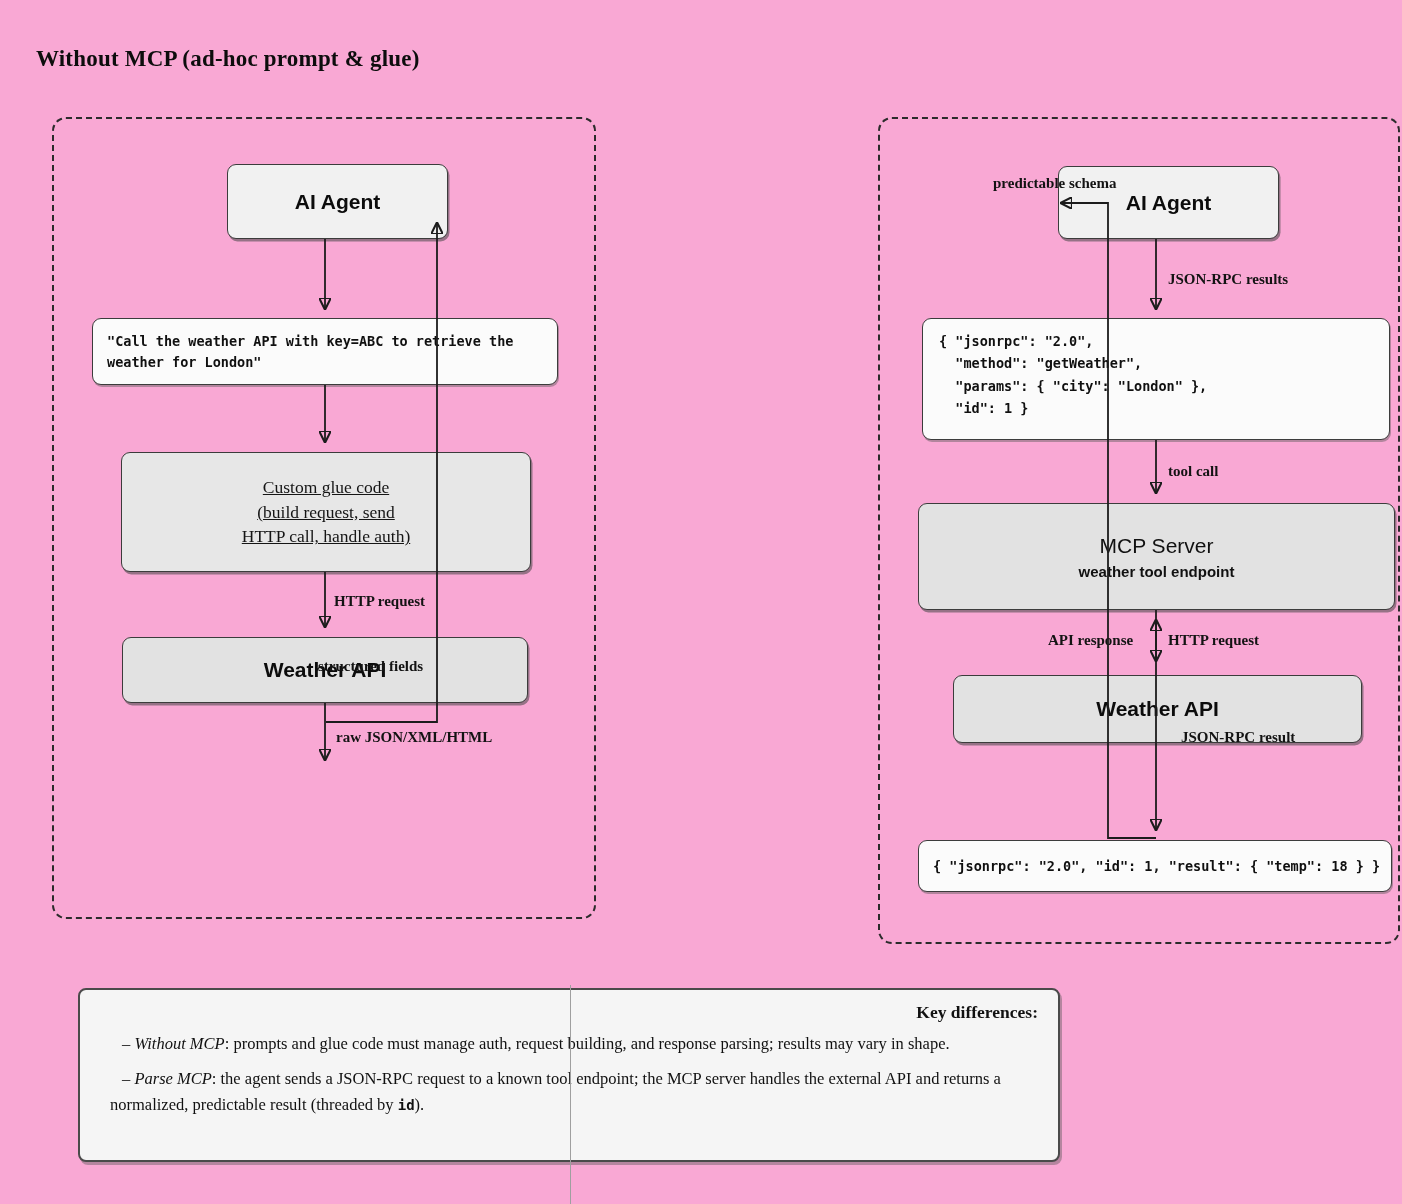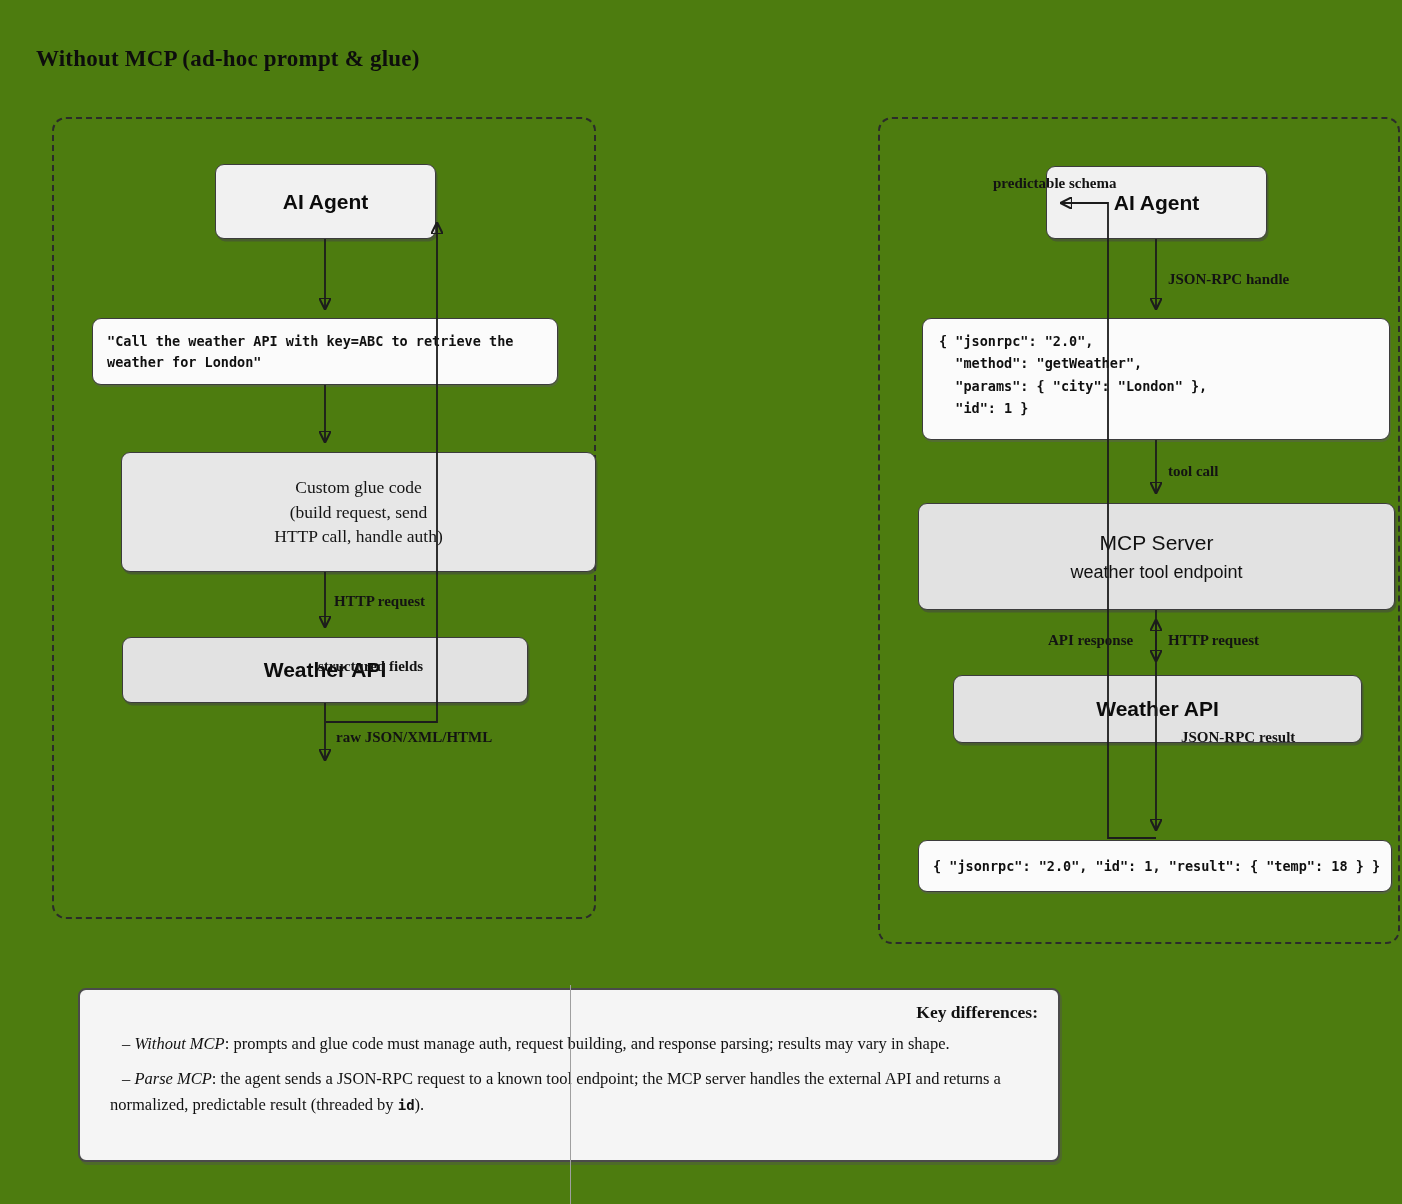--- a/index.html
+++ b/index.html
@@ -1,56 +1,56 @@
 <!DOCTYPE html>
 <html><head>
 <meta charset="utf-8">
 <style>
   html,body{margin:0;padding:0;background:#ffffff;}
-  .canvas{position:relative;width:1402px;height:1204px;background:#4d7c0f;overflow:hidden;
+  .canvas{position:relative;width:1402px;height:1204px;background:#f9a8d4;overflow:hidden;
           font-family:"Liberation Serif","DejaVu Serif",serif;color:#111;}
 
   .col-title{position:absolute;font-size:23px;font-weight:bold;letter-spacing:.2px;
              font-family:"Liberation Serif","DejaVu Serif",serif;color:#0d0d0d;}
   .title-left{left:36px;top:46px;}
   .title-right{left:858px;top:46px;}
 
   .dashed{position:absolute;border:2.4px dashed #2b2b2b;border-radius:14px;background:transparent;}
   .dashed-left{left:52px;top:117px;width:540px;height:798px;}
   .dashed-right{left:878px;top:117px;width:518px;height:823px;}
 
   .node{position:absolute;box-sizing:border-box;border:1.7px solid #3c3c3c;border-radius:9px;
         display:flex;align-items:center;justify-content:center;text-align:center;
         box-shadow:1.5px 2.5px 0 rgba(70,70,70,.55);}
-  .fill-agent{background:#f1f1f1;}
+  .fill-agent{background:#f1f1f1;margin-left:12px;}
   .fill-gray{background:#e7e7e7;}
   .fill-dark{background:#e2e2e2;}
   .fill-white{background:#fbfbfb;box-shadow:1px 2px 0 rgba(90,90,90,.45);}
 
   .sans{font-family:"Liberation Sans","DejaVu Sans",sans-serif;}
   .agent-txt{font-size:21px;font-weight:600;color:#0c0c0c;}
   .api-txt{font-size:21px;font-weight:600;color:#0c0c0c;}
   .serif-body{font-size:17.5px;line-height:1.42;white-space:pre-line;color:#151515;}
 
   .mono{font-family:"DejaVu Sans Mono","Liberation Mono",monospace;font-weight:bold;
         font-size:13.5px;color:#101010;}
 
   .b-agent-l{left:215px;top:164px;width:221px;height:75px;}
   .b-prompt{left:92px;top:318px;width:466px;height:67px;justify-content:flex-start;
             padding-left:14px;text-align:left;white-space:pre;line-height:1.55;}
-  .b-glue{left:121px;top:452px;width:475px;height:120px;}
+  .b-glue{left:121px;top:452px;width:410px;height:120px;text-decoration:underline;}
   .b-weather-l{left:122px;top:637px;width:406px;height:66px;}
   .b-parse{left:121px;top:770px;width:406px;height:95px;}
 
   .b-agent-r{left:1046px;top:166px;width:221px;height:73px;}
   .b-request{left:922px;top:318px;width:468px;height:122px;justify-content:flex-start;
              align-items:flex-start;padding:11px 0 0 16px;text-align:left;white-space:pre;line-height:1.66;}
   .b-mcp{left:918px;top:503px;width:477px;height:107px;flex-direction:column;line-height:1.5;}
   .mcp-l1{font-size:21px;font-weight:500;}
-  .mcp-l2{font-size:18px;font-weight:normal;}
+  .mcp-l2{font-size:15px;font-weight:bold;}
   .b-weather-r{left:953px;top:675px;width:409px;height:68px;}
   .b-result{left:918px;top:840px;width:474px;height:52px;justify-content:flex-start;
             padding-left:14px;text-align:left;white-space:pre;}
 
   .elabel{position:absolute;font-size:15px;font-weight:bold;color:#131313;white-space:nowrap;
           font-family:"Liberation Serif","DejaVu Serif",serif;}
   .lab-http-l{left:334px;top:593px;}
   .lab-structured{left:318px;top:658px;}
   .lab-raw{left:336px;top:729px;}
   .lab-jsonrpc-req{left:1168px;top:271px;}
@@ -101,21 +101,21 @@
   "params": { "city": "London" },
   "id": 1 }</div>
   <div class="node fill-dark sans b-mcp">
     <span class="mcp-l1">MCP Server</span>
     <span class="mcp-l2">weather tool endpoint</span>
   </div>
   <div class="node fill-dark sans api-txt b-weather-r">Weather API</div>
   <div class="node fill-white mono b-result">{ "jsonrpc": "2.0", "id": 1, "result": { "temp": 18 } }</div>
 
   <span class="elabel lab-pred">predictable schema</span>
-  <span class="elabel lab-jsonrpc-req">JSON-RPC handle</span>
+  <span class="elabel lab-jsonrpc-req">JSON-RPC results</span>
   <span class="elabel lab-toolcall">tool call</span>
   <span class="elabel lab-api-resp">API response</span>
   <span class="elabel lab-http-r">HTTP request</span>
   <span class="elabel lab-jsonrpc-res">JSON-RPC result</span>
 
   <svg class="wires" viewBox="0 0 1402 1204">
     <defs>
       <marker id="ah" viewBox="0 0 10 10" refX="8.5" refY="5" markerWidth="6.5" markerHeight="6.5" orient="auto-start-reverse">
         <path d="M0,0 L10,5 L0,10 z" fill="#1c1c1c" stroke="none"></path>
       </marker>

